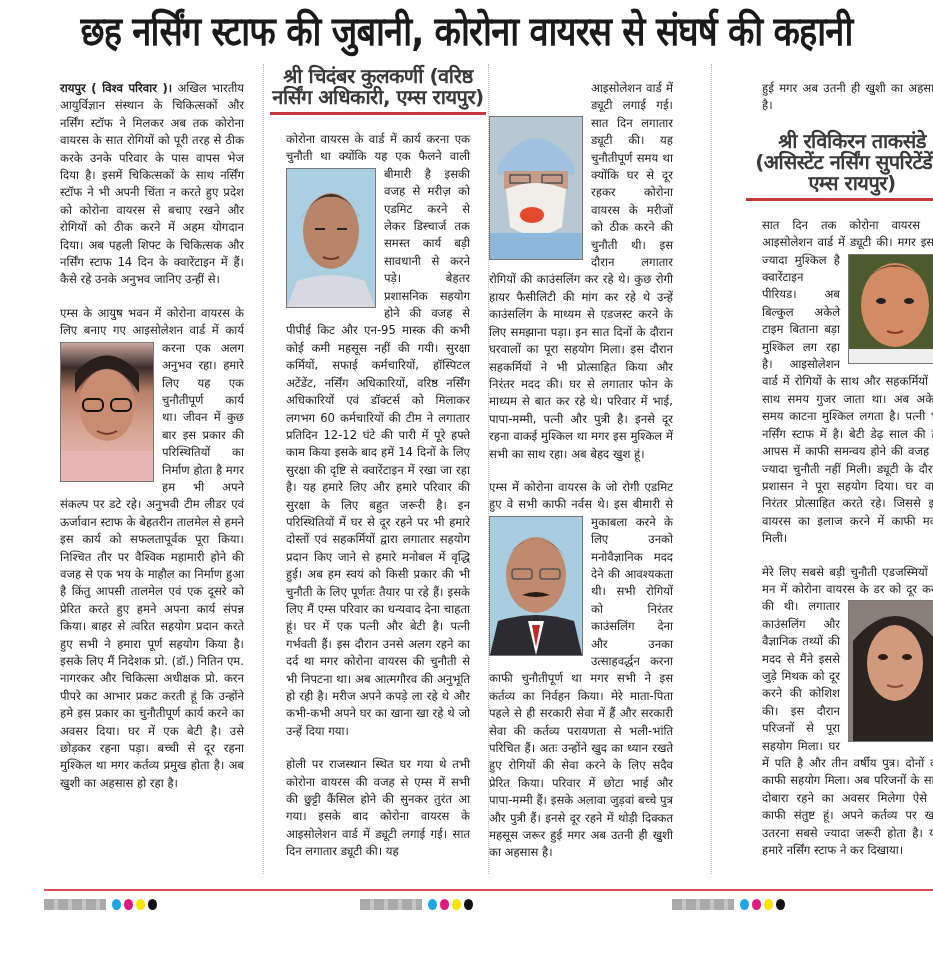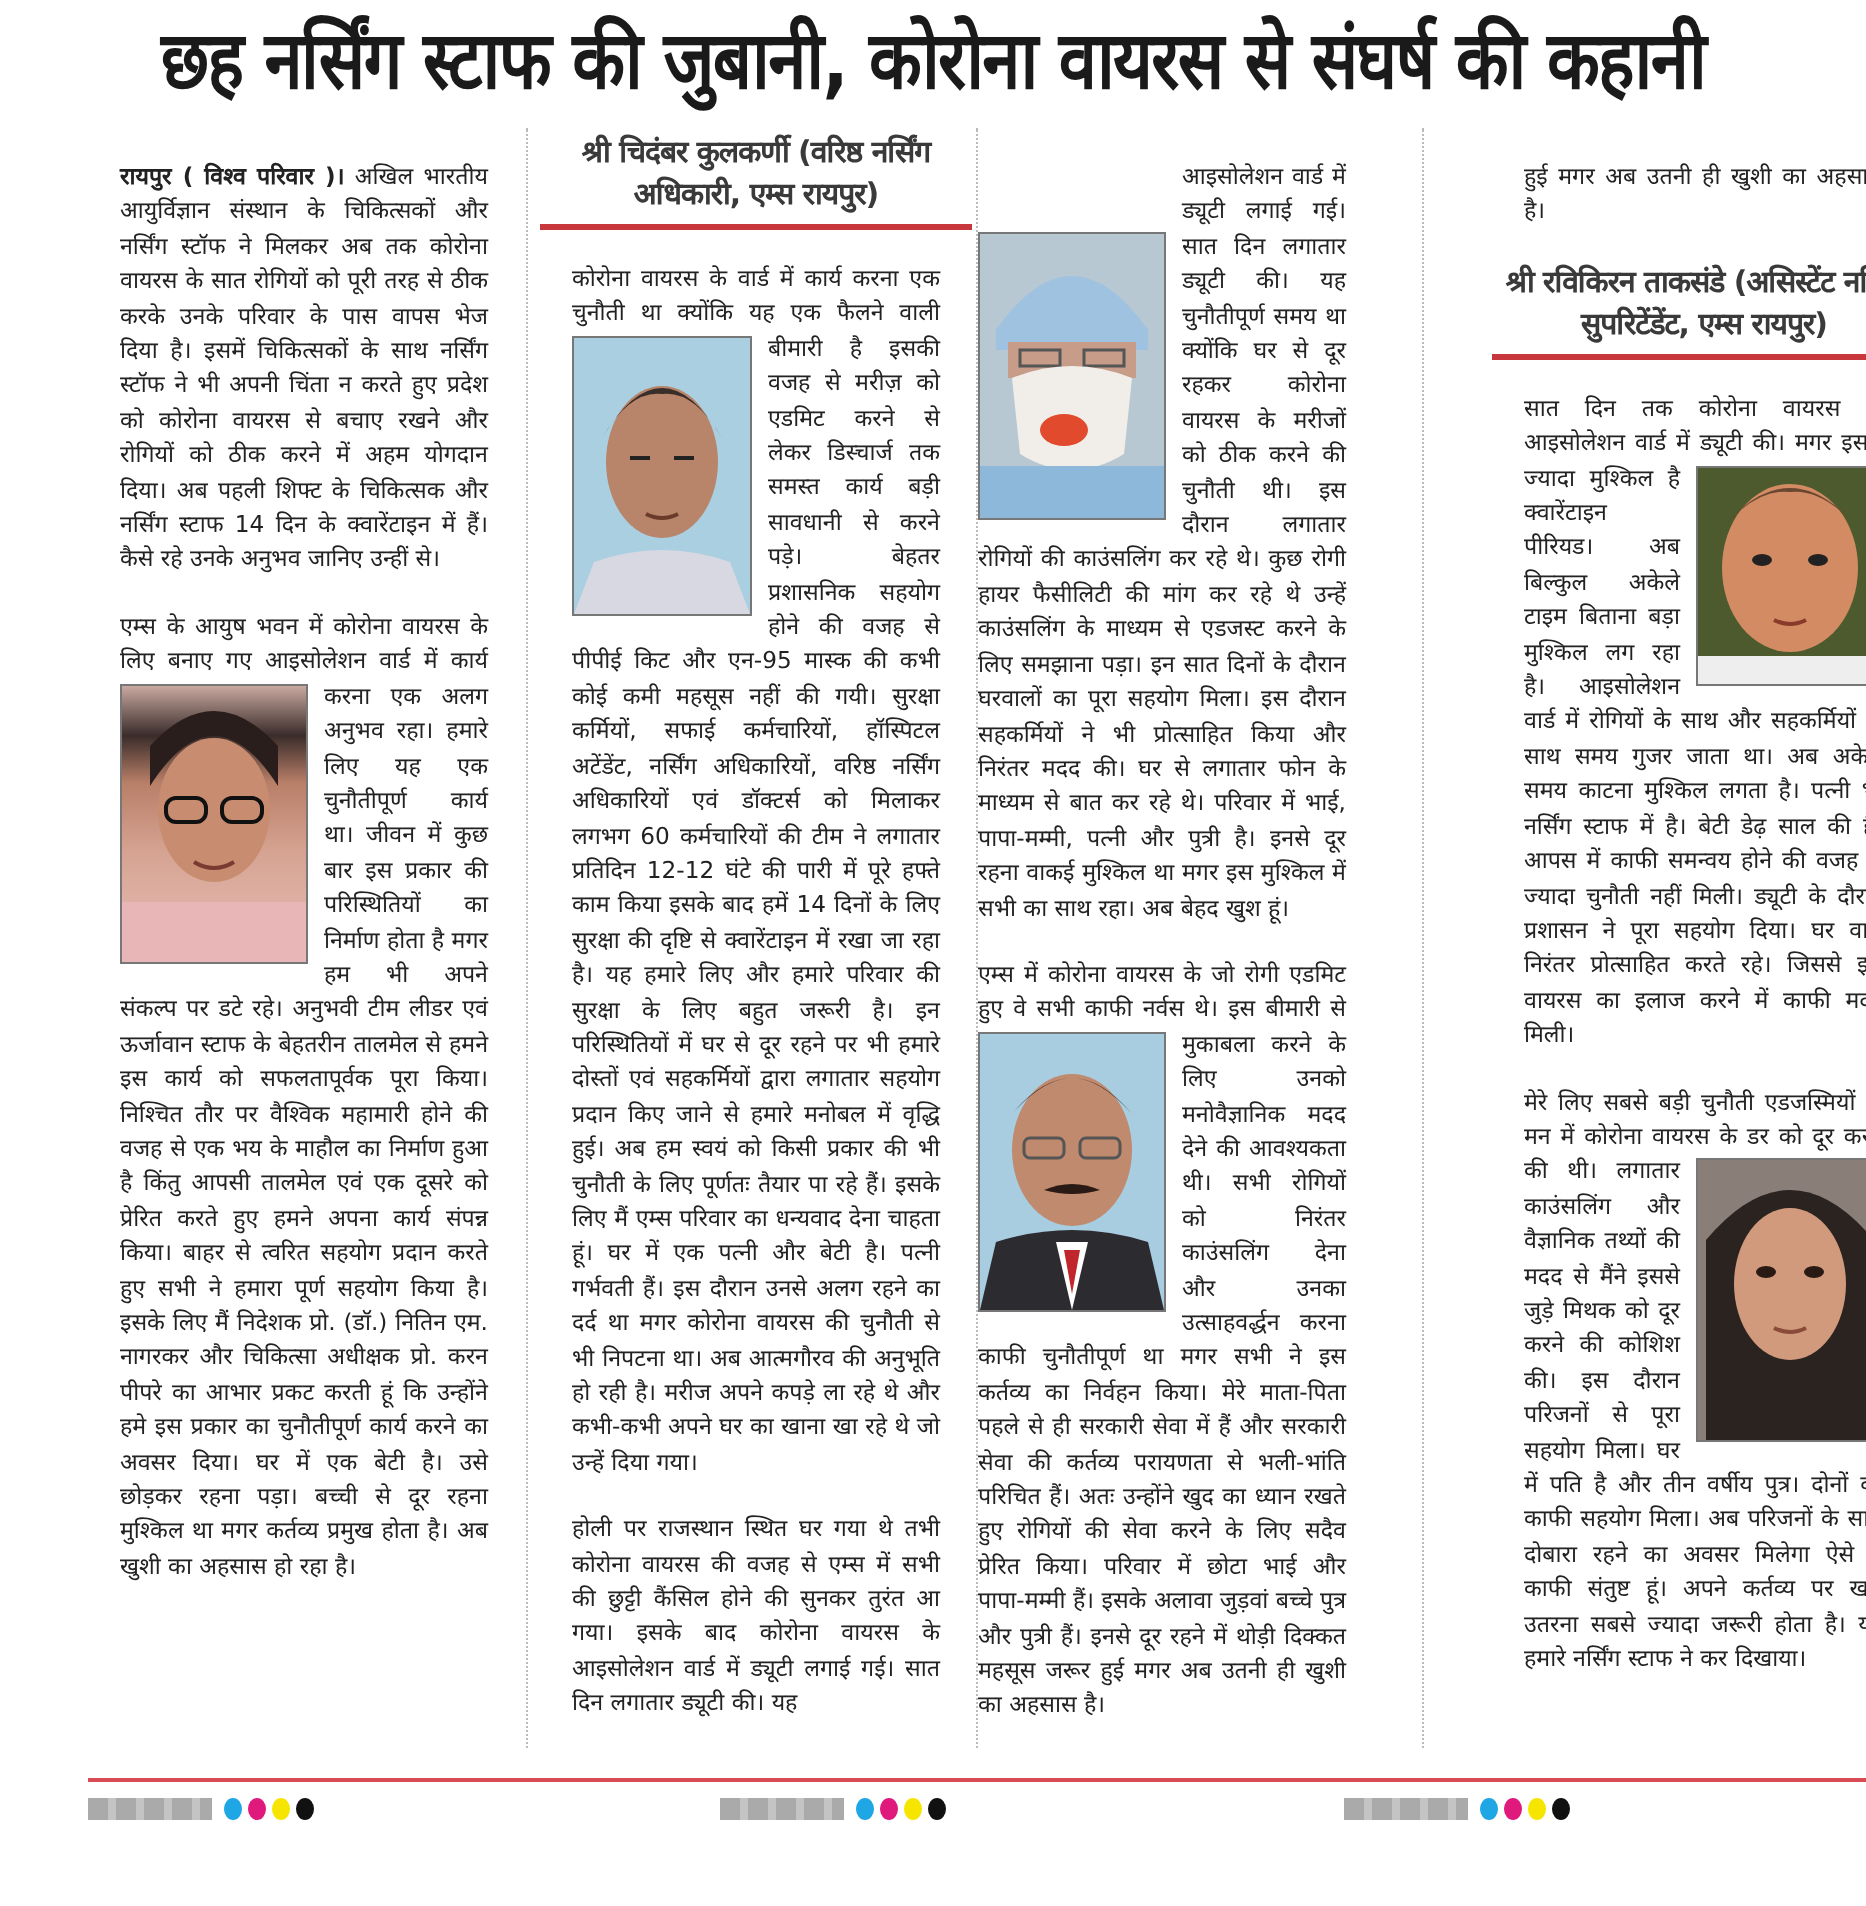--- a/index.html
+++ b/index.html
@@ -1,21 +1,21 @@
 <!DOCTYPE html>
 <html><head>
 <meta charset="utf-8">
 <style>
   html,body{margin:0;padding:0;background:#fff;}
   body{width:933px;height:953px;position:relative;overflow:hidden;font-family:"DejaVu Sans",sans-serif;color:#222;}
   .headline{position:absolute;left:0;top:2px;width:933px;height:58px;text-align:center;font-family:"DejaVu Sans",sans-serif;font-weight:bold;font-size:40px;line-height:58px;color:#1a1a1a;letter-spacing:-1px;transform:scaleX(0.86);transform-origin:center;}
   .col{position:absolute;top:64px;width:216px;font-size:11.6px;line-height:17.4px;text-align:justify;}
   .c1{left:44px;} .c2{left:270px;} .c3{left:473px;} .c4{left:746px;width:212px;}
   .col p{margin:16px;}
-  .sub{font-weight:bold;font-size:15px;line-height:21px;text-align:center;color:#3a3a3a;margin:2px 0 0 0;padding-bottom:4px;border-bottom:3px solid #c8373b;margin-bottom:4px;letter-spacing:-0.5px;}
+  .sub{font-weight:bold;font-size:20px;line-height:21px;text-align:center;color:#3a3a3a;margin:2px 0 0 0;padding-bottom:4px;border-bottom:3px solid #c8373b;margin-bottom:4px;letter-spacing:-0.5px;}
   .lead{font-weight:bold;}
   .photo{float:left;margin:2px 8px 2px 0;border:1px solid #777;position:relative;overflow:hidden;}
   .photo.right{float:right;margin:2px 0 2px 8px;}
   .vline{position:absolute;top:64px;width:0;height:810px;border-left:1px dotted #bbb;}
   .bottom-rule{position:absolute;left:44px;top:889px;width:889px;height:2px;background:#d84a54;}
   .reg{position:absolute;top:898px;height:12px;display:flex;align-items:center;}
   .reg .bar{width:62px;height:11px;background:repeating-linear-gradient(90deg,#aaa 0 10px,#c4c4c4 10px 14px);margin-right:6px;}
   .dot{width:9px;height:11px;border-radius:50%;margin-right:3px;}
 </style>
 </head>

